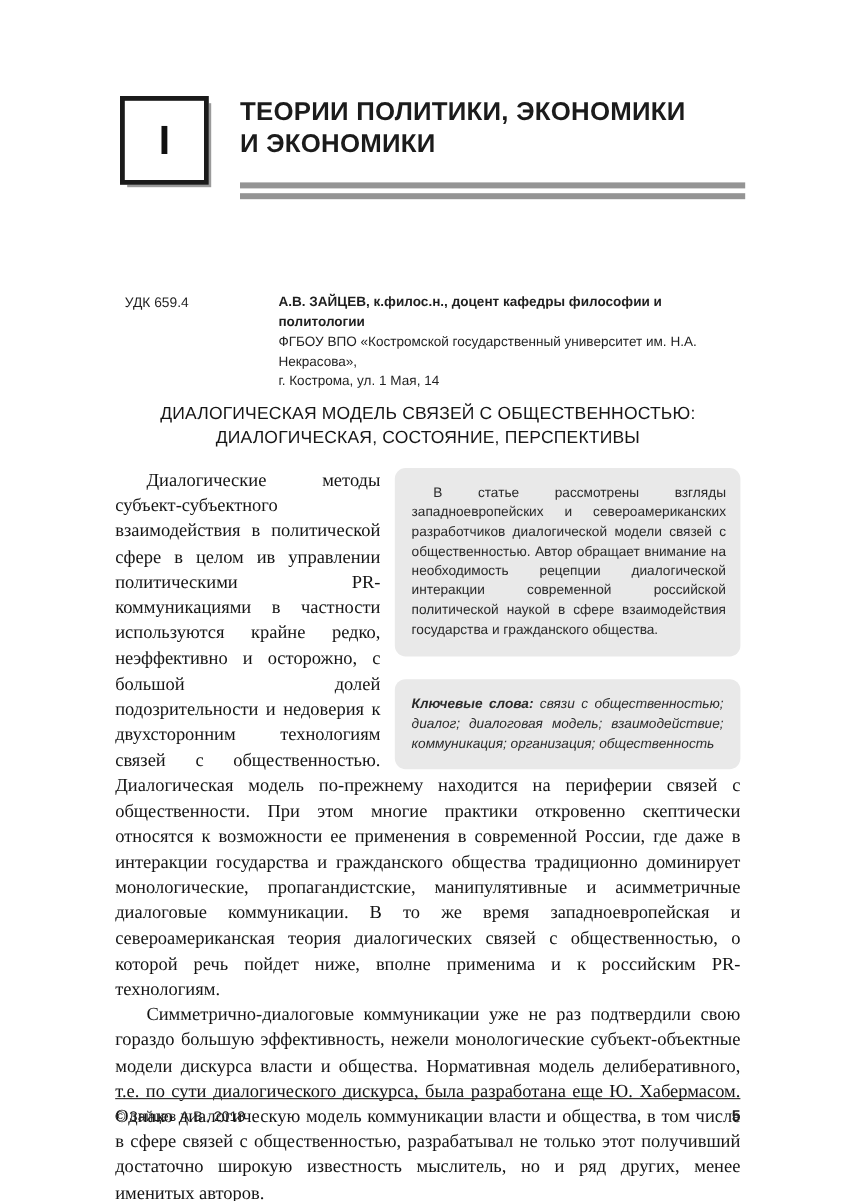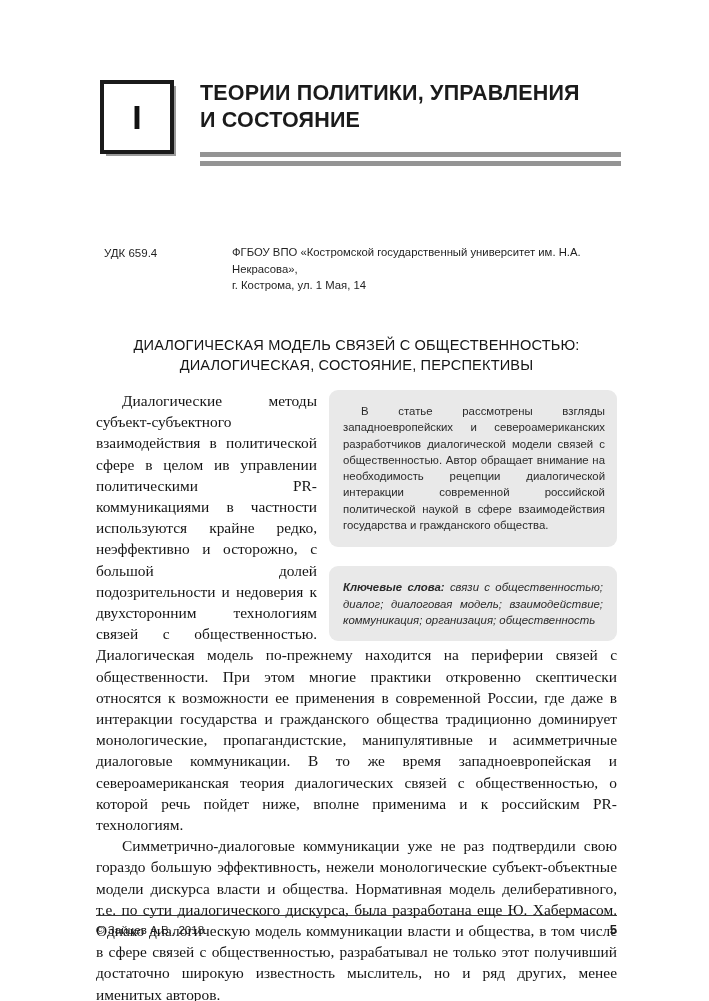--- a/index.html
+++ b/index.html
@@ -234,32 +234,33 @@
 <body>
 
 <div class="page">
 
   <div class="section-header">
     <div class="section-badge-wrap">
       <div class="section-badge-shadow"></div>
       <div class="section-badge">I</div>
     </div>
     <div class="section-title">
-      <div>ТЕОРИИ ПОЛИТИКИ, УПРАВЛЕНИЯ</div>
-      <div>И СОСТОЯНИЕ</div>
+      <div>ТЕОРИИ ПОЛИТИКИ, ЭКОНОМИКИ</div>
+      <div>И ЭКОНОМИКИ</div>
     </div>
     <div class="section-rules">
       <div class="bar"></div>
       <div class="bar"></div>
     </div>
   </div>
 
   <div class="meta-block">
     <div class="udc">УДК 659.4</div>
     <div class="author-block">
+      <div class="author-line-1"><span class="author-name">А.В. ЗАЙЦЕВ,</span><span class="author-degree"> к.филос.н., доцент кафедры философии и политологии</span></div>
       <div class="author-affil">ФГБОУ ВПО «Костромской государственный университет им. Н.А. Некрасова»,</div>
       <div class="author-city">г. Кострома, ул. 1 Мая, 14</div>
     </div>
   </div>
 
   <h1 class="article-title">
     <span>ДИАЛОГИЧЕСКАЯ МОДЕЛЬ СВЯЗЕЙ С ОБЩЕСТВЕННОСТЬЮ:</span><br>
     <span>ДИАЛОГИЧЕСКАЯ, СОСТОЯНИЕ, ПЕРСПЕКТИВЫ</span>
   </h1>
 

